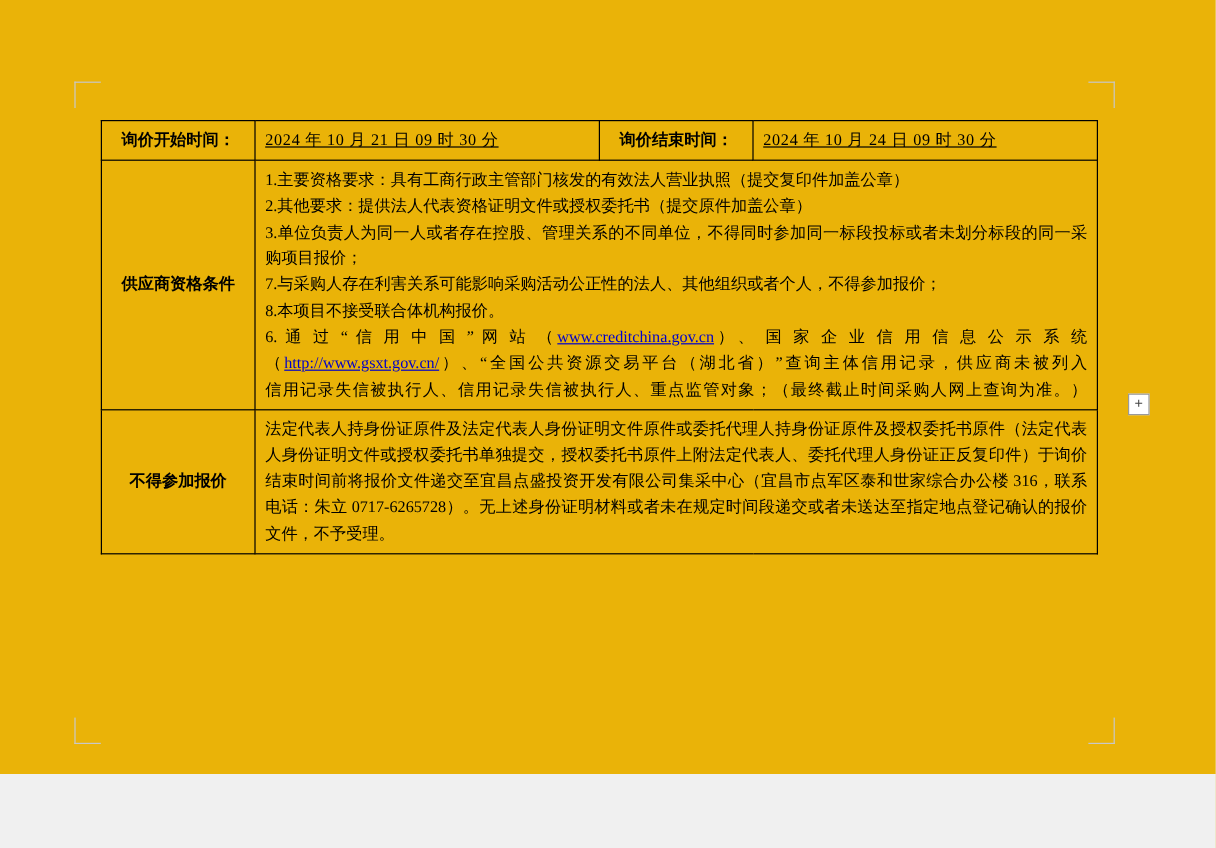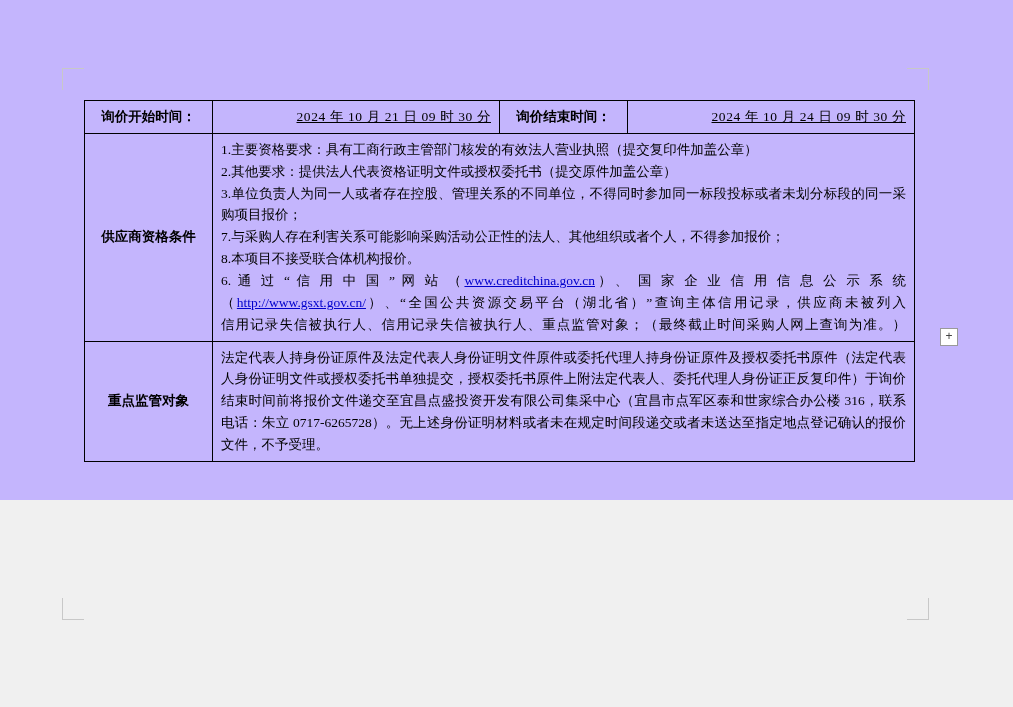--- a/index.html
+++ b/index.html
@@ -12,22 +12,22 @@
     height: 707px;
     font-family: "Liberation Serif", "DejaVu Serif", serif;
     position: relative;
     overflow: hidden;
   }
   .page {
     position: absolute;
     left: 0;
     top: 0;
     width: 1013px;
-    height: 500px;
-    background: #c4b5fd;
+    height: 645px;
+    background: #eab308;
   }
   
   .crop {
     position: absolute;
     width: 22px;
     height: 22px;
     box-sizing: border-box;
   }
   .crop.tl { left: 62px;  top: 68px;  border-left: 1px solid #c8c8c8; border-top: 1px solid #c8c8c8; }
   .crop.tr { left: 907px; top: 68px;  border-right: 1px solid #c8c8c8; border-top: 1px solid #c8c8c8; }
@@ -53,21 +53,21 @@
   td.label {
     text-align: center;
     font-weight: bold;
     color: #1b3fa0;
     width: 128px;
   }
   td.label.black {
     color: #000000;
   }
   td.value-time {
-    text-align: right;
+    text-align: left;
     font-size: 13.5px;
     margin-left: 22px;
   }
   td.value-time span.u {
     text-decoration: underline;
     letter-spacing: 0.6px;
   }
   td.body {
     text-align: justify;
     vertical-align: top;
@@ -128,21 +128,21 @@
           <span class="line">2.其他要求：提供法人代表资格证明文件或授权委托书（提交原件加盖公章）</span>
           <span class="line">3.单位负责人为同一人或者存在控股、管理关系的不同单位，不得同时参加同一标段投标或者未划分标段的同一采购项目报价；</span>
           <span class="line">7.与采购人存在利害关系可能影响采购活动公正性的法人、其他组织或者个人，不得参加报价；</span>
           <span class="line">8.本项目不接受联合体机构报价。</span>
           <span class="line justify-spread"><span>6. 通 过 “ 信 用 中 国 ” 网 站 （</span><span class="link">www.creditchina.gov.cn</span><span>）、 国 家 企 业 信 用 信 息 公 示 系 统</span></span>
           <span class="line justify-spread"><span>（</span><span class="link">http://www.gsxt.gov.cn/</span><span>）、“全国公共资源交易平台（湖北省）”查询主体信用记录，供应商未被列入</span></span>
           <span class="line justify-spread">信用记录失信被执行人、信用记录失信被执行人、重点监管对象；（最终截止时间采购人网上查询为准。）</span>
         </td>
       </tr>
       <tr>
-        <td class="label">重点监管对象</td>
+        <td class="label">不得参加报价</td>
         <td class="body" colspan="3">
           <span class="line" style="text-align:justify">法定代表人持身份证原件及法定代表人身份证明文件原件或委托代理人持身份证原件及授权委托书原件（法定代表人身份证明文件或授权委托书单独提交，授权委托书原件上附法定代表人、委托代理人身份证正反复印件）于询价结束时间前将报价文件递交至宜昌点盛投资开发有限公司集采中心（宜昌市点军区泰和世家综合办公楼 316，联系电话：朱立   0717-6265728）。无上述身份证明材料或者未在规定时间段递交或者未送达至指定地点登记确认的报价文件，不予受理。</span>
         </td>
       </tr>
     </tbody>
   </table>
 
   <div class="plusbox">+</div>
 
 </div>

